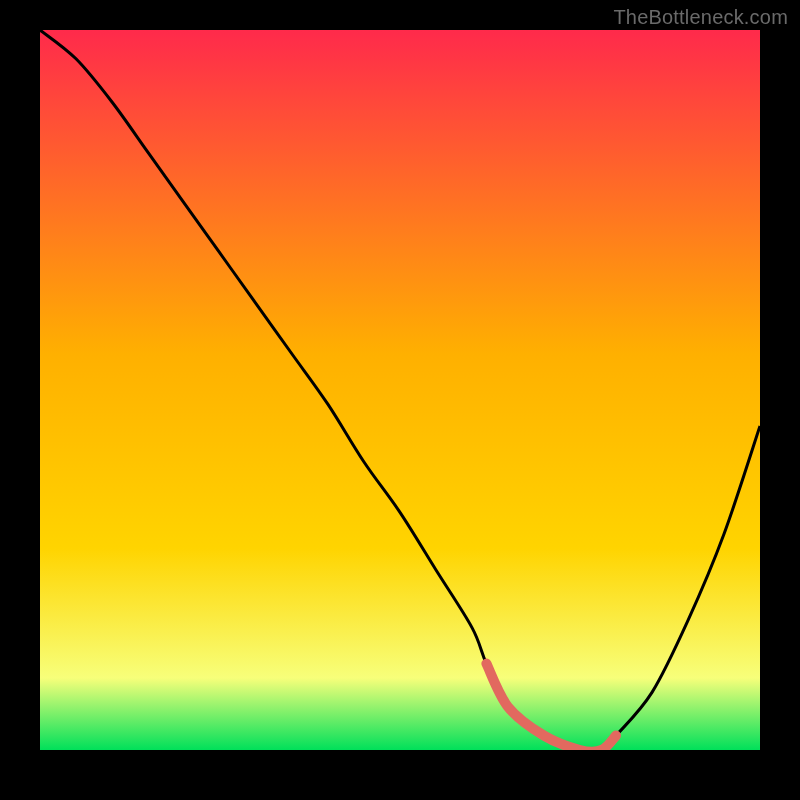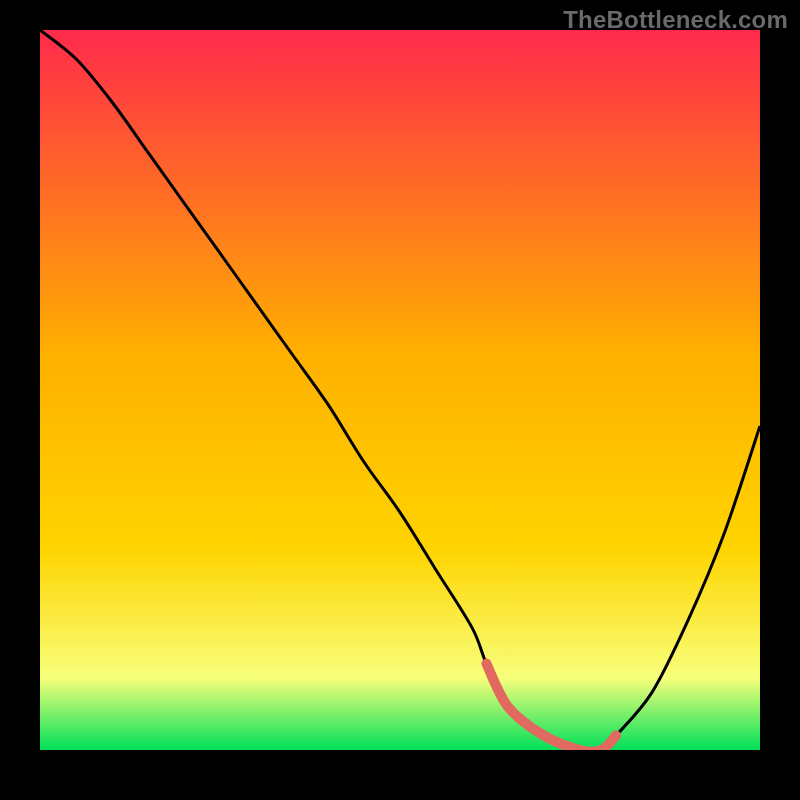--- a/index.html
+++ b/index.html
@@ -9,22 +9,22 @@
     height: 800px;
     background: #000;
     position: relative;
     font-family: Arial, sans-serif;
   }
   .watermark {
     position: absolute;
     top: 6px;
     right: 12px;
     color: #6a6a6a;
-    font-size: 24px;
-    font-weight: 700;
+    font-size: 20px;
+    font-weight: 400;
     z-index: 10;
     letter-spacing: 0.2px;
   }
   .plot-area {
     position: absolute;
     left: 40px;
     top: 30px;
     width: 720px;
     height: 720px;
     overflow: hidden;

